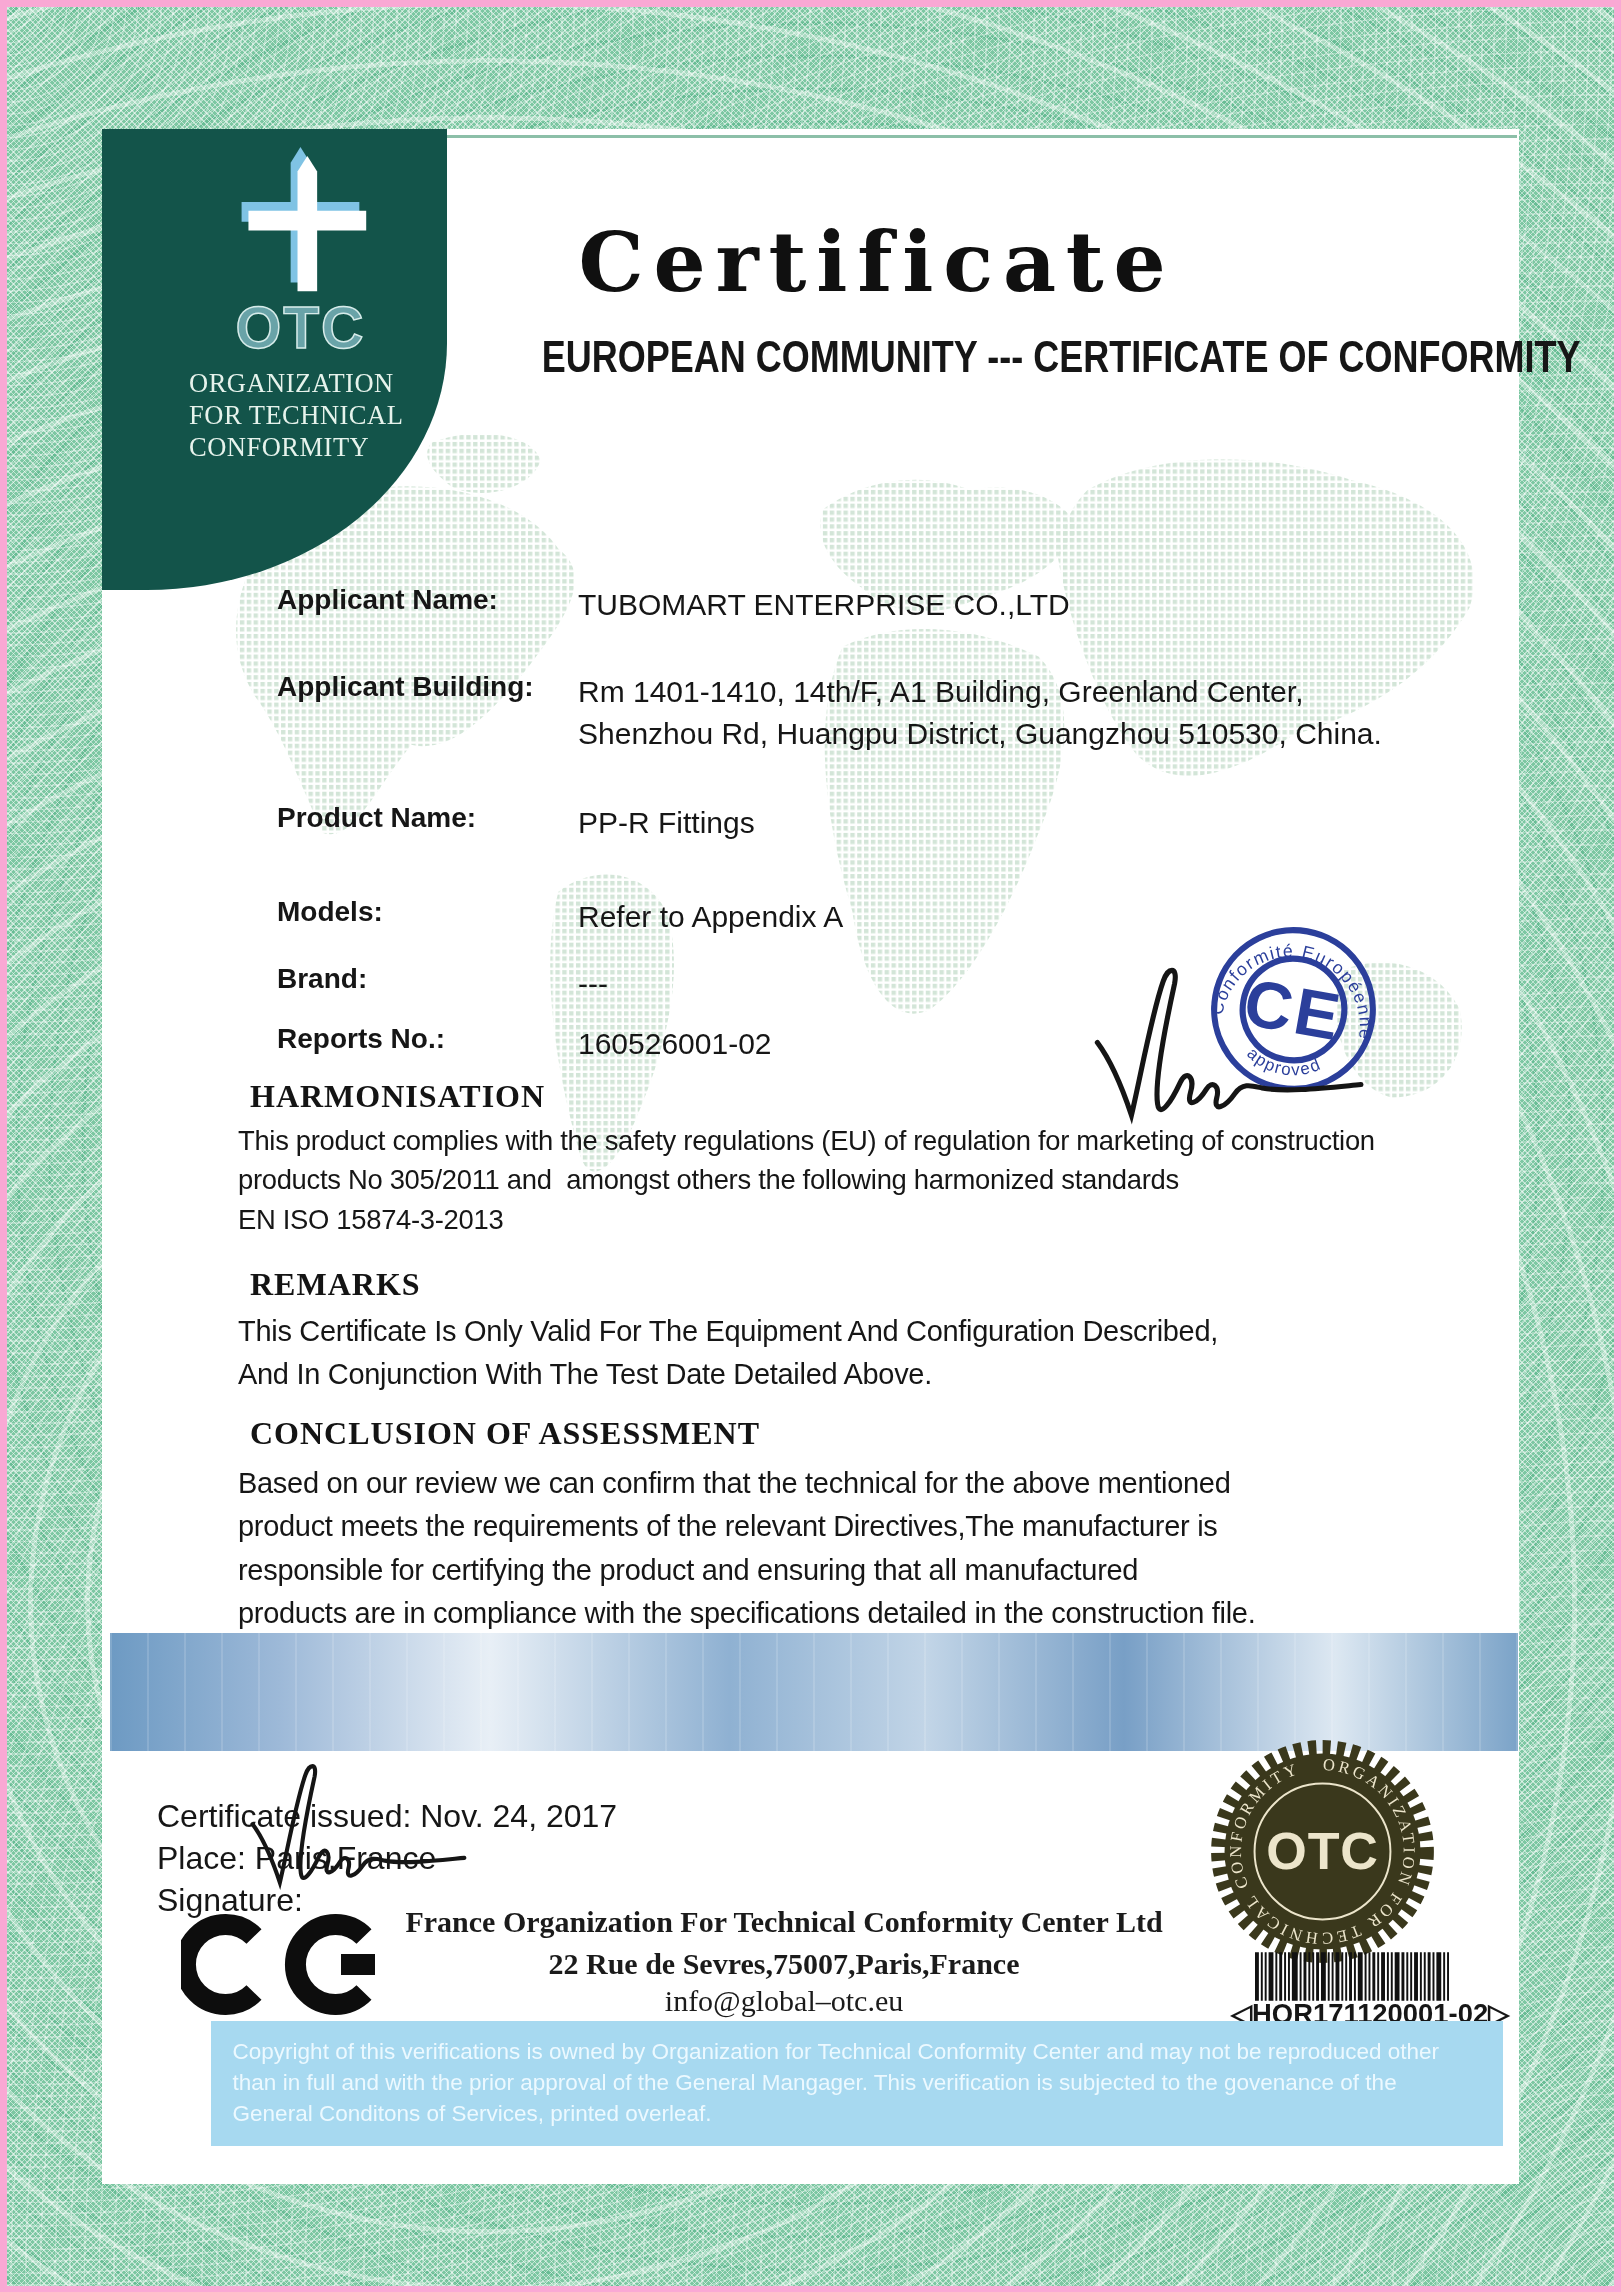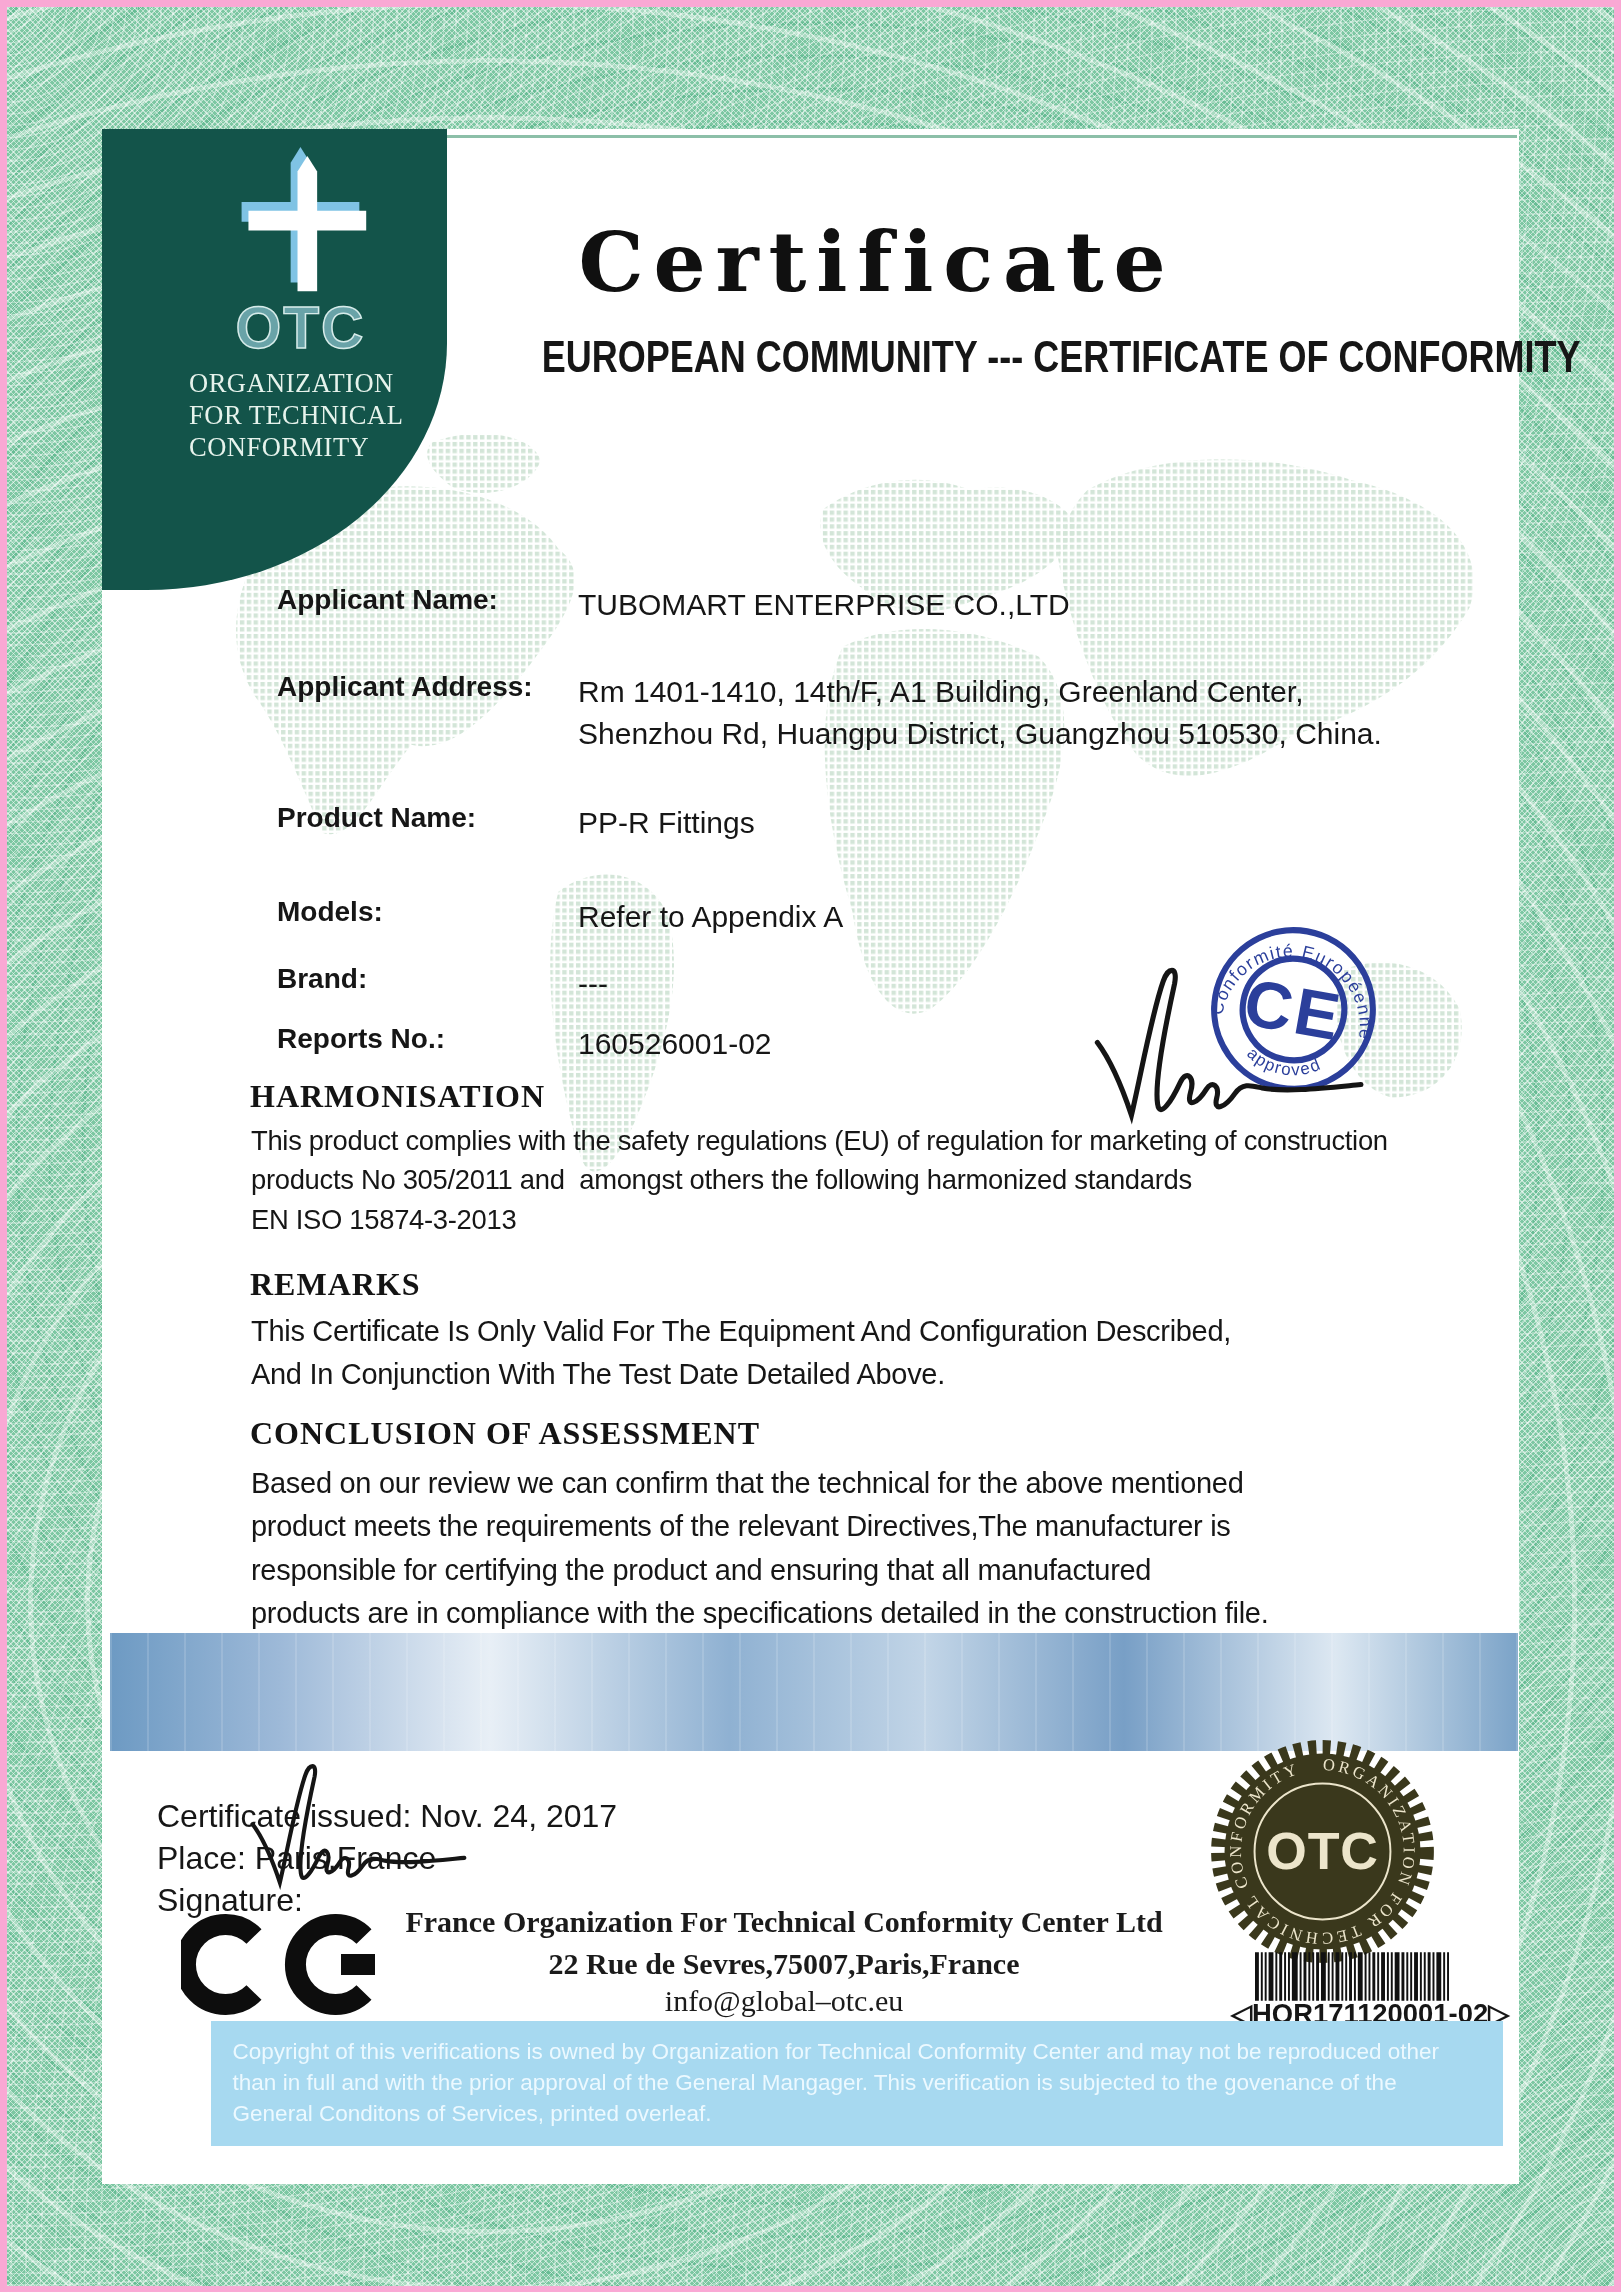--- a/index.html
+++ b/index.html
@@ -36,21 +36,21 @@
   .certno{position:absolute;left:412px;top:392px;width:931px;text-align:center;}
   .certno span{display:inline-block;font-size:39px;font-weight:bold;transform:scaleX(.88);
                transform-origin:center;white-space:nowrap;}
   
   .frow{position:absolute;left:250px;width:1225px;}
   .frow .lbl{position:absolute;left:0;top:0;font-weight:bold;font-size:28px;white-space:nowrap;margin-left:27px;}
   .frow .val{position:absolute;left:328px;top:0;font-size:30px;line-height:42px;white-space:pre;}
   
   .sec-head{position:absolute;left:250px;font-family:"Liberation Serif",serif;font-weight:bold;
             font-size:32px;letter-spacing:1px;color:#141414;white-space:nowrap;}
-  .sec-line{position:absolute;left:251px;font-size:29px;white-space:pre;letter-spacing:-0.3px;}
+  .sec-line{position:absolute;left:238px;font-size:29px;white-space:pre;letter-spacing:-0.3px;}
   
   .banner{position:absolute;left:110px;top:1633px;width:1408px;height:118px;
     background-image:
       repeating-linear-gradient(90deg, rgba(255,255,255,.14) 0 2px, transparent 2px 37px),
       linear-gradient(90deg,#6d9ac3 0%,#9db9d8 12%,#e8eff6 27%,#8fb1d2 44%,#c2d5e7 58%,#789fc6 72%,#dde8f2 87%,#7ba3c8 100%);
   }
   
   .issue-line{position:absolute;left:157px;font-size:32px;white-space:nowrap;margin-top:28px;}
   .sig{position:absolute;}
   
@@ -111,21 +111,21 @@
   <div class="title">Certificate</div>
   <div class="subtitle">
     <span>EUROPEAN COMMUNITY --- CERTIFICATE OF CONFORMITY</span>
   </div>
 
   <div class="frow" style="top:584px">
     <span class="lbl">Applicant Name:</span>
     <span class="val">TUBOMART ENTERPRISE CO.,LTD</span>
   </div>
   <div class="frow" style="top:671px">
-    <span class="lbl">Applicant Address:</span>
+    <span class="lbl">Applicant Building:</span>
     <span class="val"><span>Rm 1401-1410, 14th/F, A1 Building, Greenland Center,</span><br><span>Shenzhou Rd, Huangpu District, Guangzhou 510530, China.</span></span>
   </div>
   <div class="frow" style="top:802px">
     <span class="lbl">Product Name:</span>
     <span class="val">PP-R Fittings</span>
   </div>
   <div class="frow" style="top:896px">
     <span class="lbl">Models:</span>
     <span class="val">Refer to Appendix A</span>
   </div>

